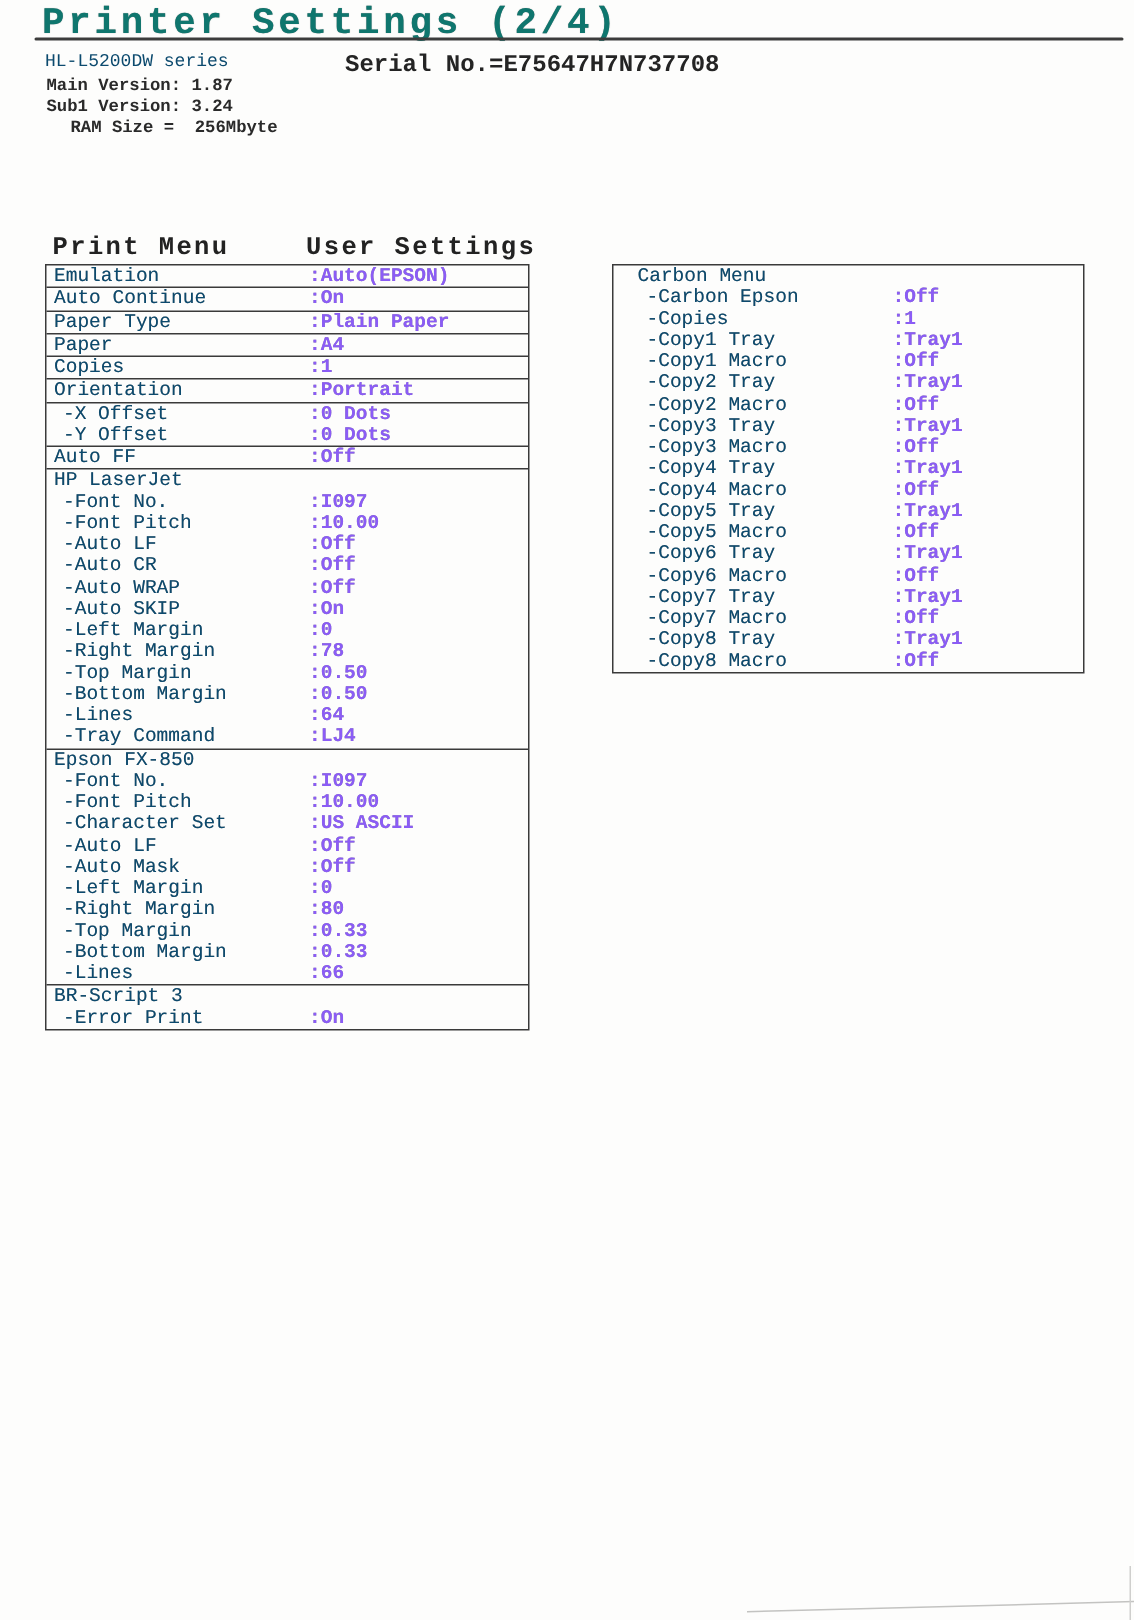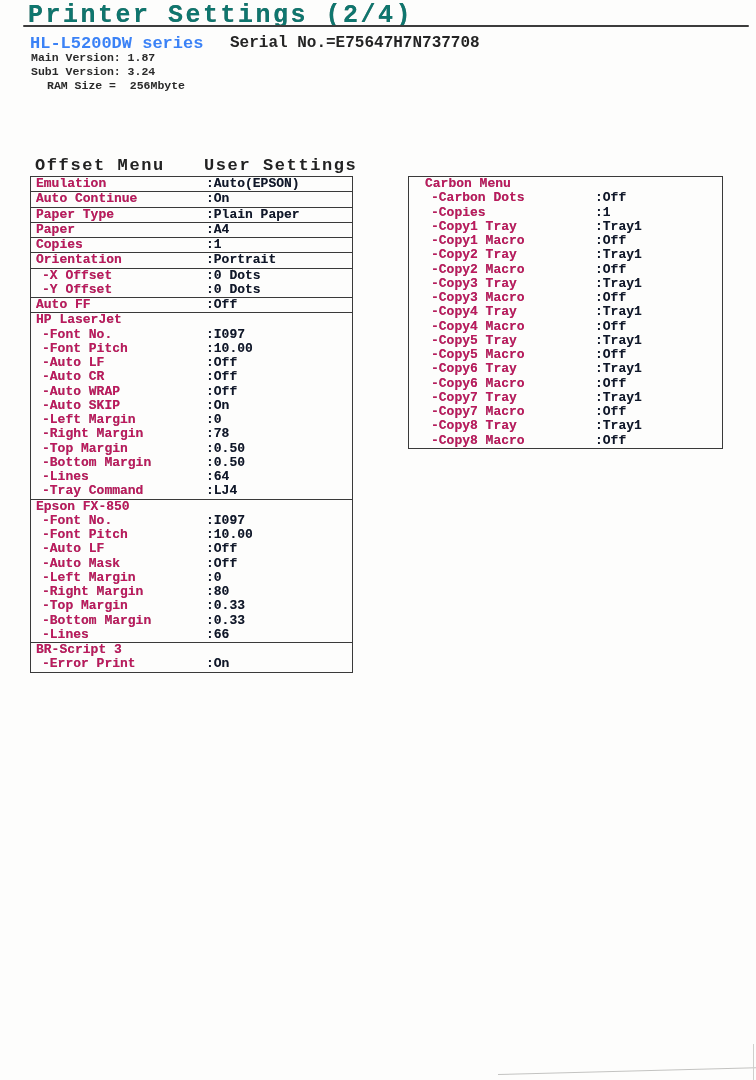--- a/index.html
+++ b/index.html
@@ -15,21 +15,21 @@
   .page-title{
     position:absolute;left:28px;top:1px;
     font-size:25px;font-weight:bold;letter-spacing:2.5px;
     color:#0f766e;white-space:pre;
     text-shadow:0 0 0.5px rgba(30,30,30,.55);
   }
   .title-rule{
     position:absolute;left:23px;right:7px;top:25px;height:2px;
     background:#3c3c3c;border-radius:1px;
   }
-  .model-line{position:absolute;top:34px;left:30px;font-size:17px;font-weight:bold;white-space:pre;color:#3b82f6;}
+  .model-line{position:absolute;top:34px;left:30px;font-size:12px;font-weight:normal;white-space:pre;color:#0c4a6e;}
   .serial-line{position:absolute;top:34px;left:230px;font-size:16px;font-weight:bold;white-space:pre;color:#242424;}
   .meta-line{position:absolute;left:31px;font-size:11.5px;font-weight:bold;white-space:pre;color:#2a2a2a;}
   .meta-1{top:51px;}
   .meta-2{top:65px;}
   .meta-3{top:79px;margin-left:16px;}
 
   
   .tbl-header{position:absolute;top:156px;font-size:17px;font-weight:bold;letter-spacing:1.6px;white-space:pre;color:#222;}
   .hdr-print-menu{left:35px;}
   .hdr-user-settings{left:204px;}
@@ -41,28 +41,28 @@
     background:transparent;
     box-sizing:border-box;
   }
   #print-menu-table{left:30px;top:176px;width:323px;}
   #carbon-menu-table{left:408px;top:176px;width:315px;padding-left:11px;}
   .tsec{border-top:1.4px solid #3a3a3a;}
   .tsec:first-child{border-top:none;}
   .trow{position:relative;height:14.25px;line-height:14.3px;}
   .lbl{
     position:absolute;left:5px;top:0;
-    font-size:13px;font-weight:bold;white-space:pre;color:#be185d;
+    font-size:13px;font-weight:normal;white-space:pre;color:#0c4a6e;
     text-shadow:0 0 0.4px rgba(20,20,20,.45);
     text-align:right;
   }
   .lbl.ind{left:11px;}
   .val{
     position:absolute;left:175px;top:0;
-    font-size:13px;font-weight:bold;white-space:pre;color:#0f172a;
+    font-size:13px;font-weight:bold;white-space:pre;color:#8b5cf6;
     text-shadow:0 0 0.4px rgba(20,20,20,.45);
   }
 
   
   .scan-edge-diagonal{
     position:absolute;left:498px;top:1074px;width:262px;height:1.4px;
     background:#c3c3c1;transform:rotate(-1.5deg);transform-origin:left center;
   }
   .scan-edge-vertical{
     position:absolute;left:753px;top:1044px;width:1.4px;height:36px;background:#cfcfcd;
@@ -73,21 +73,21 @@
 
 <div class="page-title">Printer Settings (2/4)</div>
 <div class="title-rule"></div>
 
 <div class="model-line">HL-L5200DW series</div>
 <div class="serial-line">Serial No.=E75647H7N737708</div>
 <div class="meta-line meta-1">Main Version: 1.87</div>
 <div class="meta-line meta-2">Sub1 Version: 3.24</div>
 <div class="meta-line meta-3">RAM Size =  256Mbyte</div>
 
-<div class="tbl-header hdr-print-menu">Offset Menu</div>
+<div class="tbl-header hdr-print-menu">Print Menu</div>
 <div class="tbl-header hdr-user-settings">User Settings</div>
 
 <div class="stable" id="print-menu-table">
     <div class="tsec">
       <div class="trow">
         <span class="lbl">Emulation</span>
         <span class="val">:Auto(EPSON)</span>
       </div>
     </div>
     <div class="tsec">
@@ -197,20 +197,24 @@
       </div>
       <div class="trow">
         <span class="lbl ind">-Font No.</span>
         <span class="val">:I097</span>
       </div>
       <div class="trow">
         <span class="lbl ind">-Font Pitch</span>
         <span class="val">:10.00</span>
       </div>
       <div class="trow">
+        <span class="lbl ind">-Character Set</span>
+        <span class="val">:US ASCII</span>
+      </div>
+      <div class="trow">
         <span class="lbl ind">-Auto LF</span>
         <span class="val">:Off</span>
       </div>
       <div class="trow">
         <span class="lbl ind">-Auto Mask</span>
         <span class="val">:Off</span>
       </div>
       <div class="trow">
         <span class="lbl ind">-Left Margin</span>
         <span class="val">:0</span>
@@ -243,21 +247,21 @@
       </div>
     </div>
   </div>
 <div class="stable" id="carbon-menu-table">
     <div class="tsec">
       <div class="trow">
         <span class="lbl">Carbon Menu</span>
         <span class="val"></span>
       </div>
       <div class="trow">
-        <span class="lbl ind">-Carbon Dots</span>
+        <span class="lbl ind">-Carbon Epson</span>
         <span class="val">:Off</span>
       </div>
       <div class="trow">
         <span class="lbl ind">-Copies</span>
         <span class="val">:1</span>
       </div>
       <div class="trow">
         <span class="lbl ind">-Copy1 Tray</span>
         <span class="val">:Tray1</span>
       </div>

